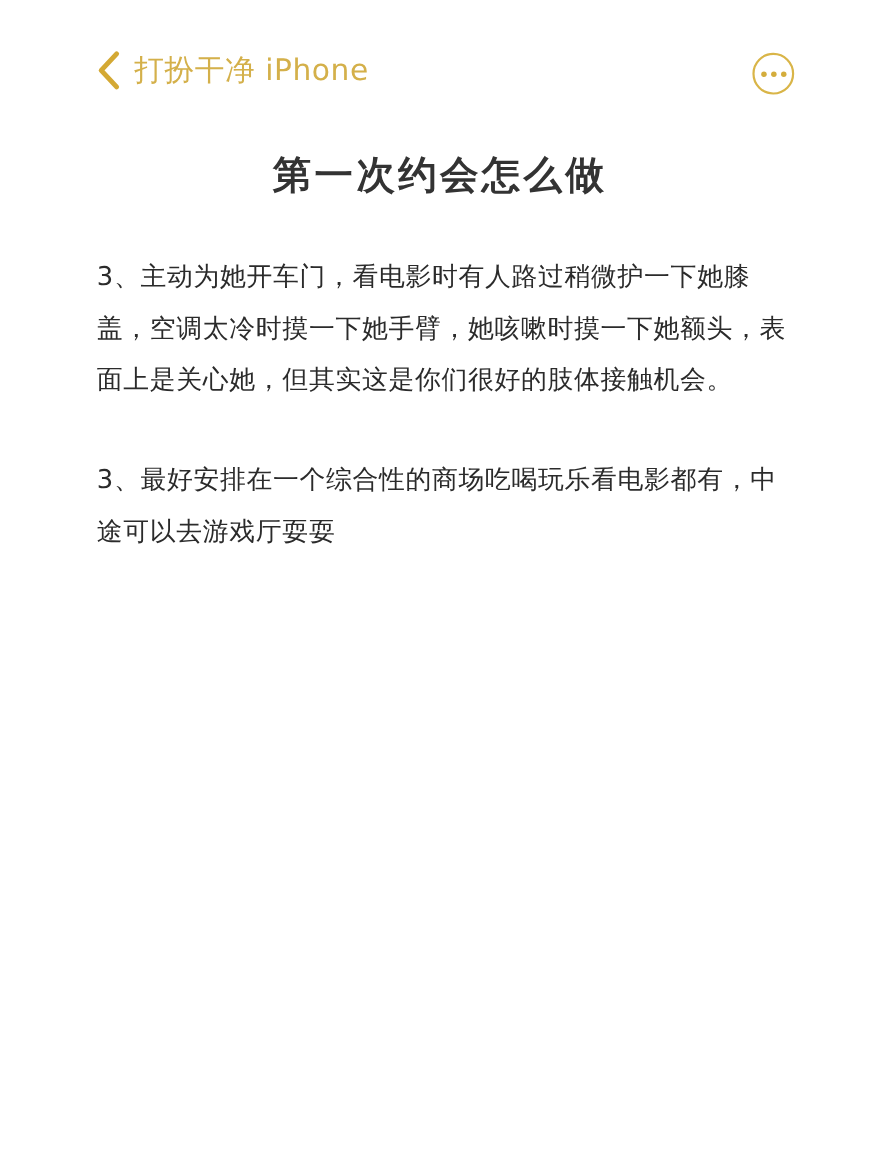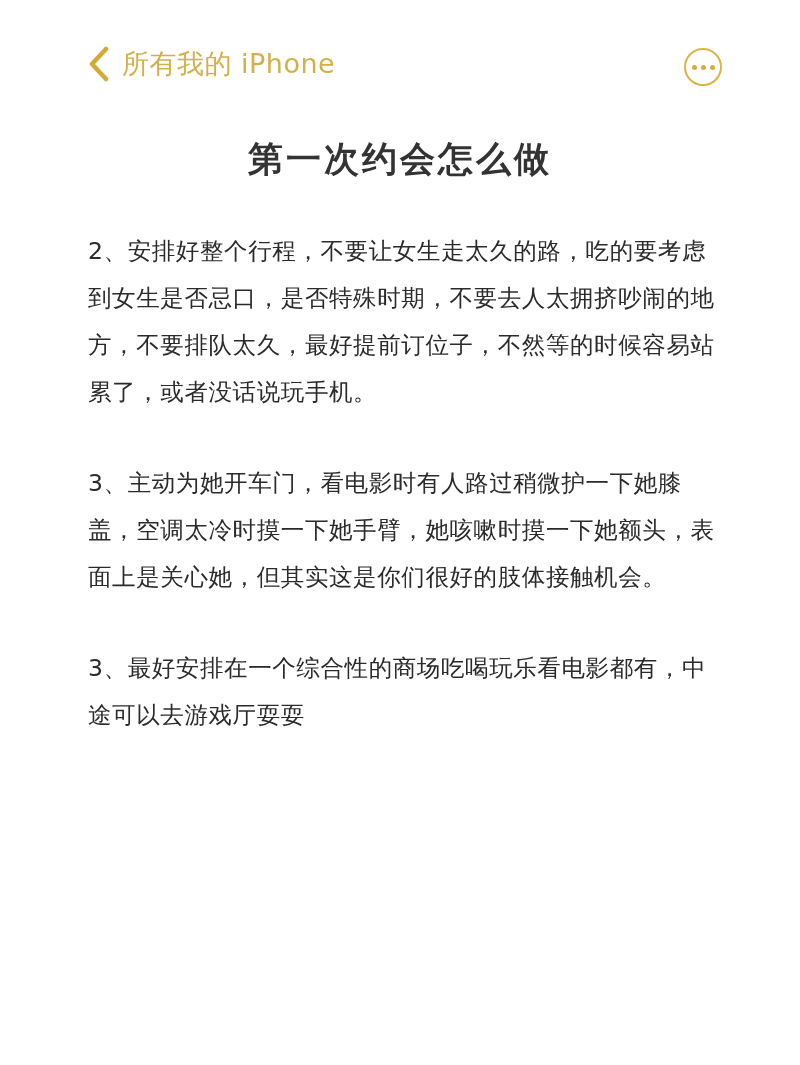--- a/index.html
+++ b/index.html
@@ -32,28 +32,27 @@
   }
 </style>
 </head>
 <body>
 
 <div class="nav">
   <div class="back">
     <svg viewBox="0 0 22 36">
       <polyline points="18,3 4,18 18,33" fill="none" stroke="#d4a934" stroke-width="4.5" stroke-linecap="round" stroke-linejoin="round"></polyline>
     </svg>
-    <span class="back-label">所有我的 iPhone</span>
+    <span class="back-label">打扮干净 iPhone</span>
   </div>
   <div class="more">
     <span></span>
     <span></span>
     <span></span>
   </div>
 </div>
 
 <div class="title">第一次约会怎么做</div>
 
 <div class="content">
-  <p class="para">2、安排好整个行程，不要让女生走太久的路，吃的要考虑到女生是否忌口，是否特殊时期，不要去人太拥挤吵闹的地方，不要排队太久，最好提前订位子，不然等的时候容易站累了，或者没话说玩手机。</p>
   <p class="para">3、主动为她开车门，看电影时有人路过稍微护一下她膝盖，空调太冷时摸一下她手臂，她咳嗽时摸一下她额头，表面上是关心她，但其实这是你们很好的肢体接触机会。</p>
   <p class="para">3、最好安排在一个综合性的商场吃喝玩乐看电影都有，中途可以去游戏厅耍耍</p>
 </div>
 
 </body></html>

